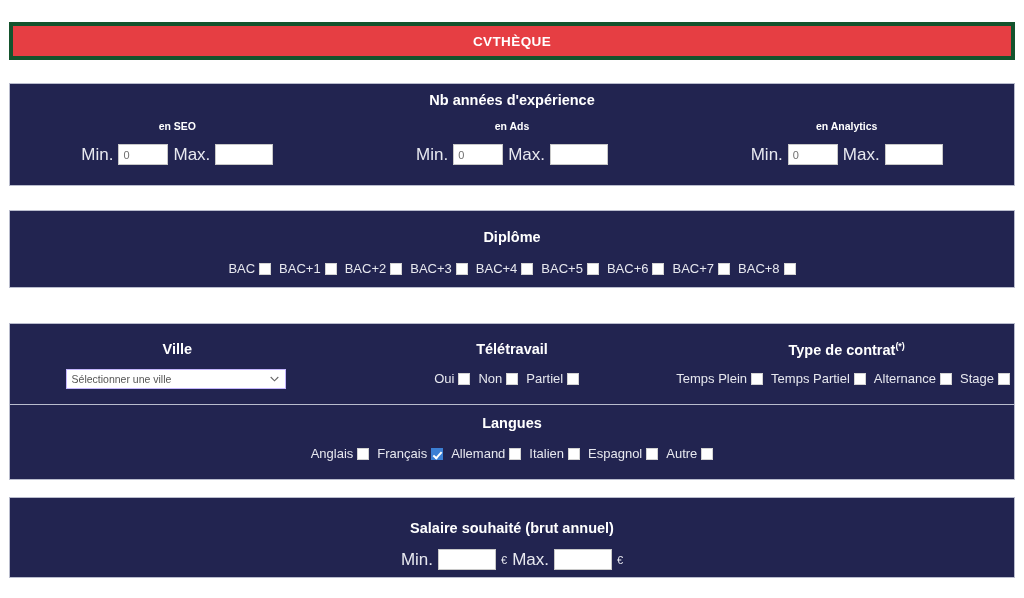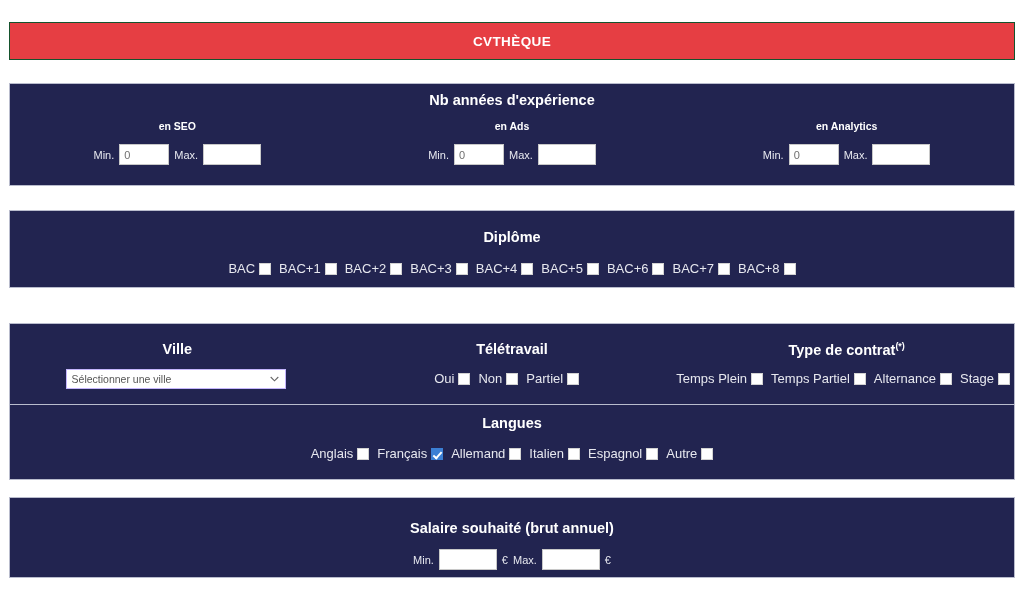--- a/index.html
+++ b/index.html
@@ -23,21 +23,21 @@
   }
 
   
   .banner {
     position: absolute;
     left: 9px;
     top: 22px;
     width: 1006px;
     height: 38px;
     background: #e63e43;
-    border: 1px solid #14532d;
+    border: 4px solid #14532d;
     box-sizing: border-box;
     display: flex;
     align-items: center;
     justify-content: center;
   }
   .banner-title {
     color: #ffffff;
     font-size: 13.5px;
     font-weight: bold;
     letter-spacing: 0.4px;
@@ -72,21 +72,21 @@
 
   .col-title {
     color: #ffffff;
     font-size: 10.5px;
     font-weight: bold;
     text-align: center;
   }
 
   .lbl {
     color: #e7e8ef;
-    font-size: 11px;
+    font-size: 17px;
     text-align: right;
   }
 
   
   .txt {
     background: #ffffff;
     border: 1px solid #c8c8c8;
     box-sizing: border-box;
     height: 21px;
     width: 50px;

